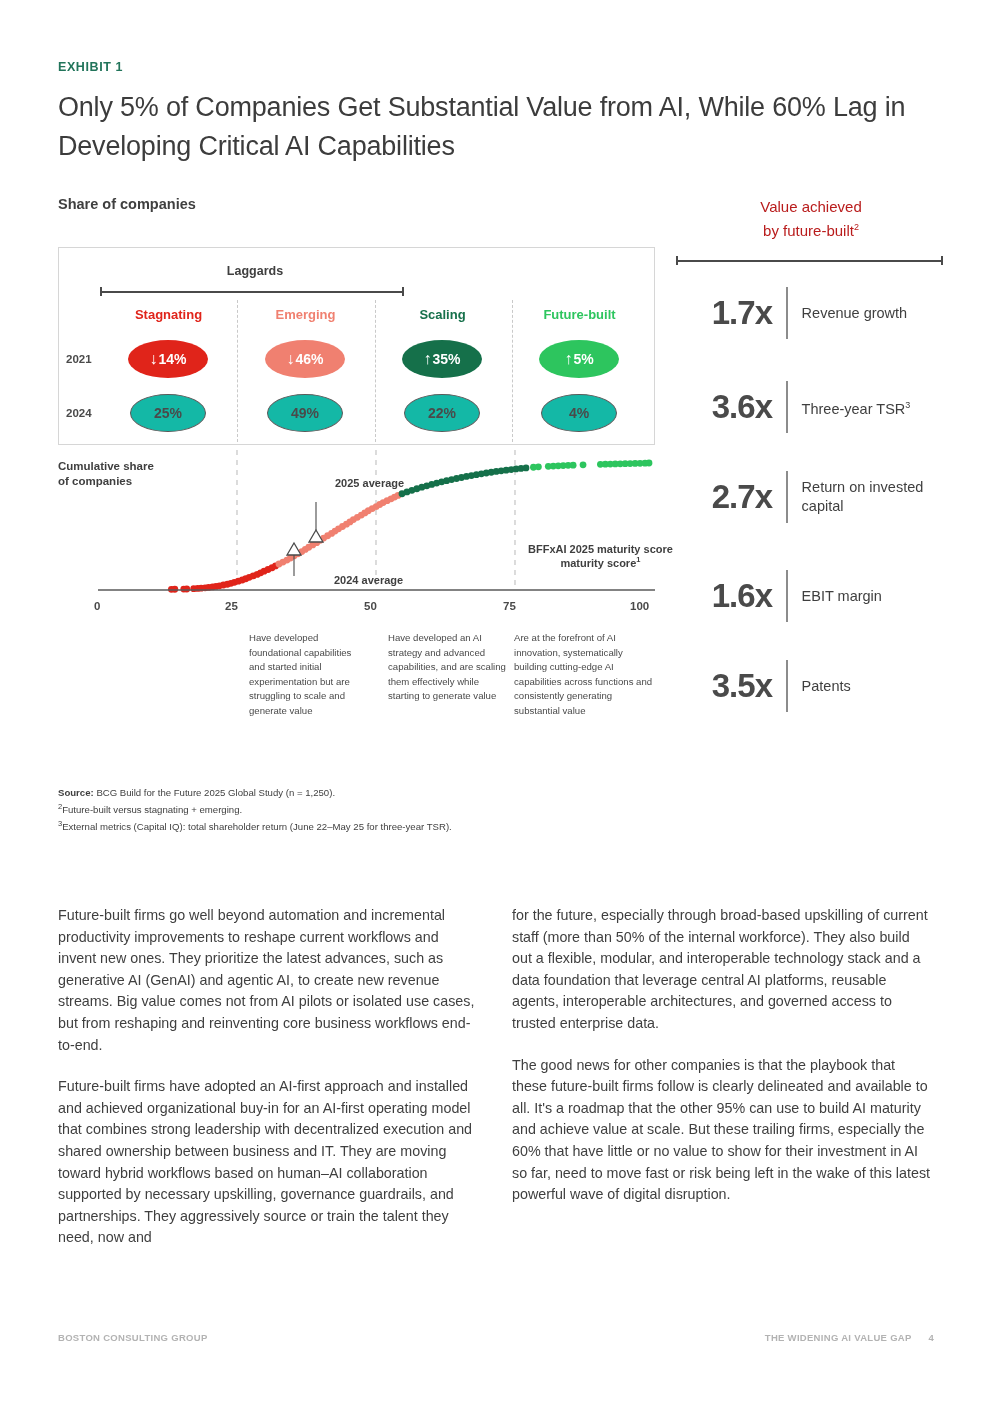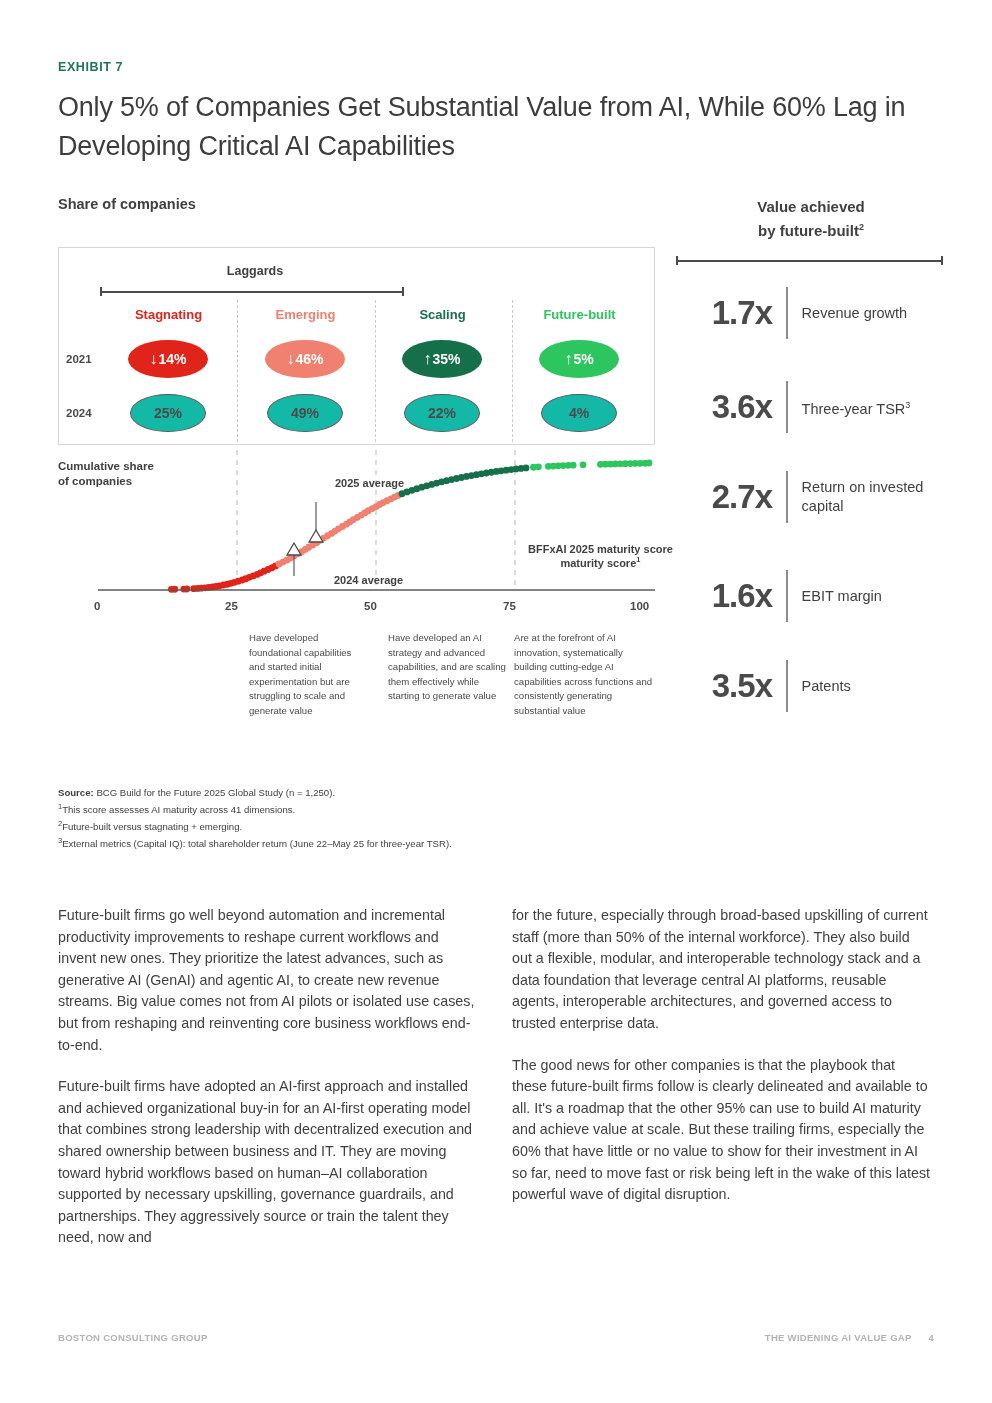--- a/index.html
+++ b/index.html
@@ -100,22 +100,22 @@
   .source {
     position: absolute; left: 58px; top: 786px; width: 600px;
     font-size: 9.6px; line-height: 14px; color: #3f3f3f;
   }
   .source b { font-weight: bold; }
   .source sup { font-size: 7.5px; vertical-align: super; }
 
   
   .metrics-title {
     position: absolute; left: 676px; top: 196px; width: 270px;
-    text-align: center; font-size: 15px; font-weight: bold;
-    line-height: 21px; color: #404040;
+    text-align: center; font-size: 15px; font-weight: normal;
+    line-height: 21px; color: #b91c1c;
   }
   .metrics-title sup { font-size: 9px; vertical-align: super; }
   .metrics-rule {
     position: absolute; left: 676px; top: 256px; width: 267px; height: 9px;
   }
   .metrics-rule .hline { position: absolute; left:0; top:4px; width:100%; height:1.6px; background:#4a4a4a; }
   .metrics-rule .cap { position:absolute; top:0; width:1.6px; height:9px; background:#4a4a4a; }
   .metrics-rule .cap.l { left:0; } .metrics-rule .cap.r { right:0; }
 
   .metric { position: absolute; left: 676px; width: 270px; height: 56px; display: flex; align-items: center; }
@@ -145,21 +145,21 @@
     position: absolute; right: 58px; top: 1332px;
     font-size: 9.5px; font-weight: bold; letter-spacing: .3px; color: #b3b3b3;
   }
   .footer-right .pg { margin-left: 14px; color: #b3b3b3; }
 </style>
 </head>
 <body>
 
 <div class="page">
 
-  <div class="exhibit-label">EXHIBIT 7</div>
+  <div class="exhibit-label">EXHIBIT 1</div>
   <div class="exhibit-title">Only 5% of Companies Get Substantial Value from AI, While 60% Lag in Developing Critical AI Capabilities</div>
 
   <div class="share-label">Share of companies</div>
 
   <div class="matrix-box"></div>
 
   <div class="laggards-text">Laggards</div>
   <div class="laggards-bracket">
     <div class="hline"></div>
       <div class="cap l"></div>
@@ -350,21 +350,20 @@
   <div class="axis-tick" style="left:630px;">100</div>
 
   <div class="desc" style="left:249px;">Have developed foundational capabilities and started initial experimentation but are struggling to scale and generate value</div>
   <div class="desc" style="left:388px;">Have developed an AI strategy and advanced capabilities, and are scaling them effectively while starting to generate value</div>
   <div class="desc" style="left:514px;width:140px;">Are at the forefront of AI innovation, systematically building cutting-edge AI capabilities across functions and consistently generating substantial value</div>
 
   <div class="source">
     <div>
       <b>Source:</b><span> BCG Build for the Future 2025 Global Study (n = 1,250).</span>
     </div>
-    <div><sup>1</sup><span>This score assesses AI maturity across 41 dimensions.</span></div>
     <div><sup>2</sup><span>Future-built versus stagnating + emerging.</span></div>
     <div><sup>3</sup><span>External metrics (Capital IQ): total shareholder return (June 22–May 25 for three-year TSR).</span></div>
   </div>
 
   <div class="metrics-title">
     <div>Value achieved</div>
     <div><span>by future-built</span><sup>2</sup></div>
   </div>
   <div class="metrics-rule">
     <div class="hline"></div>

